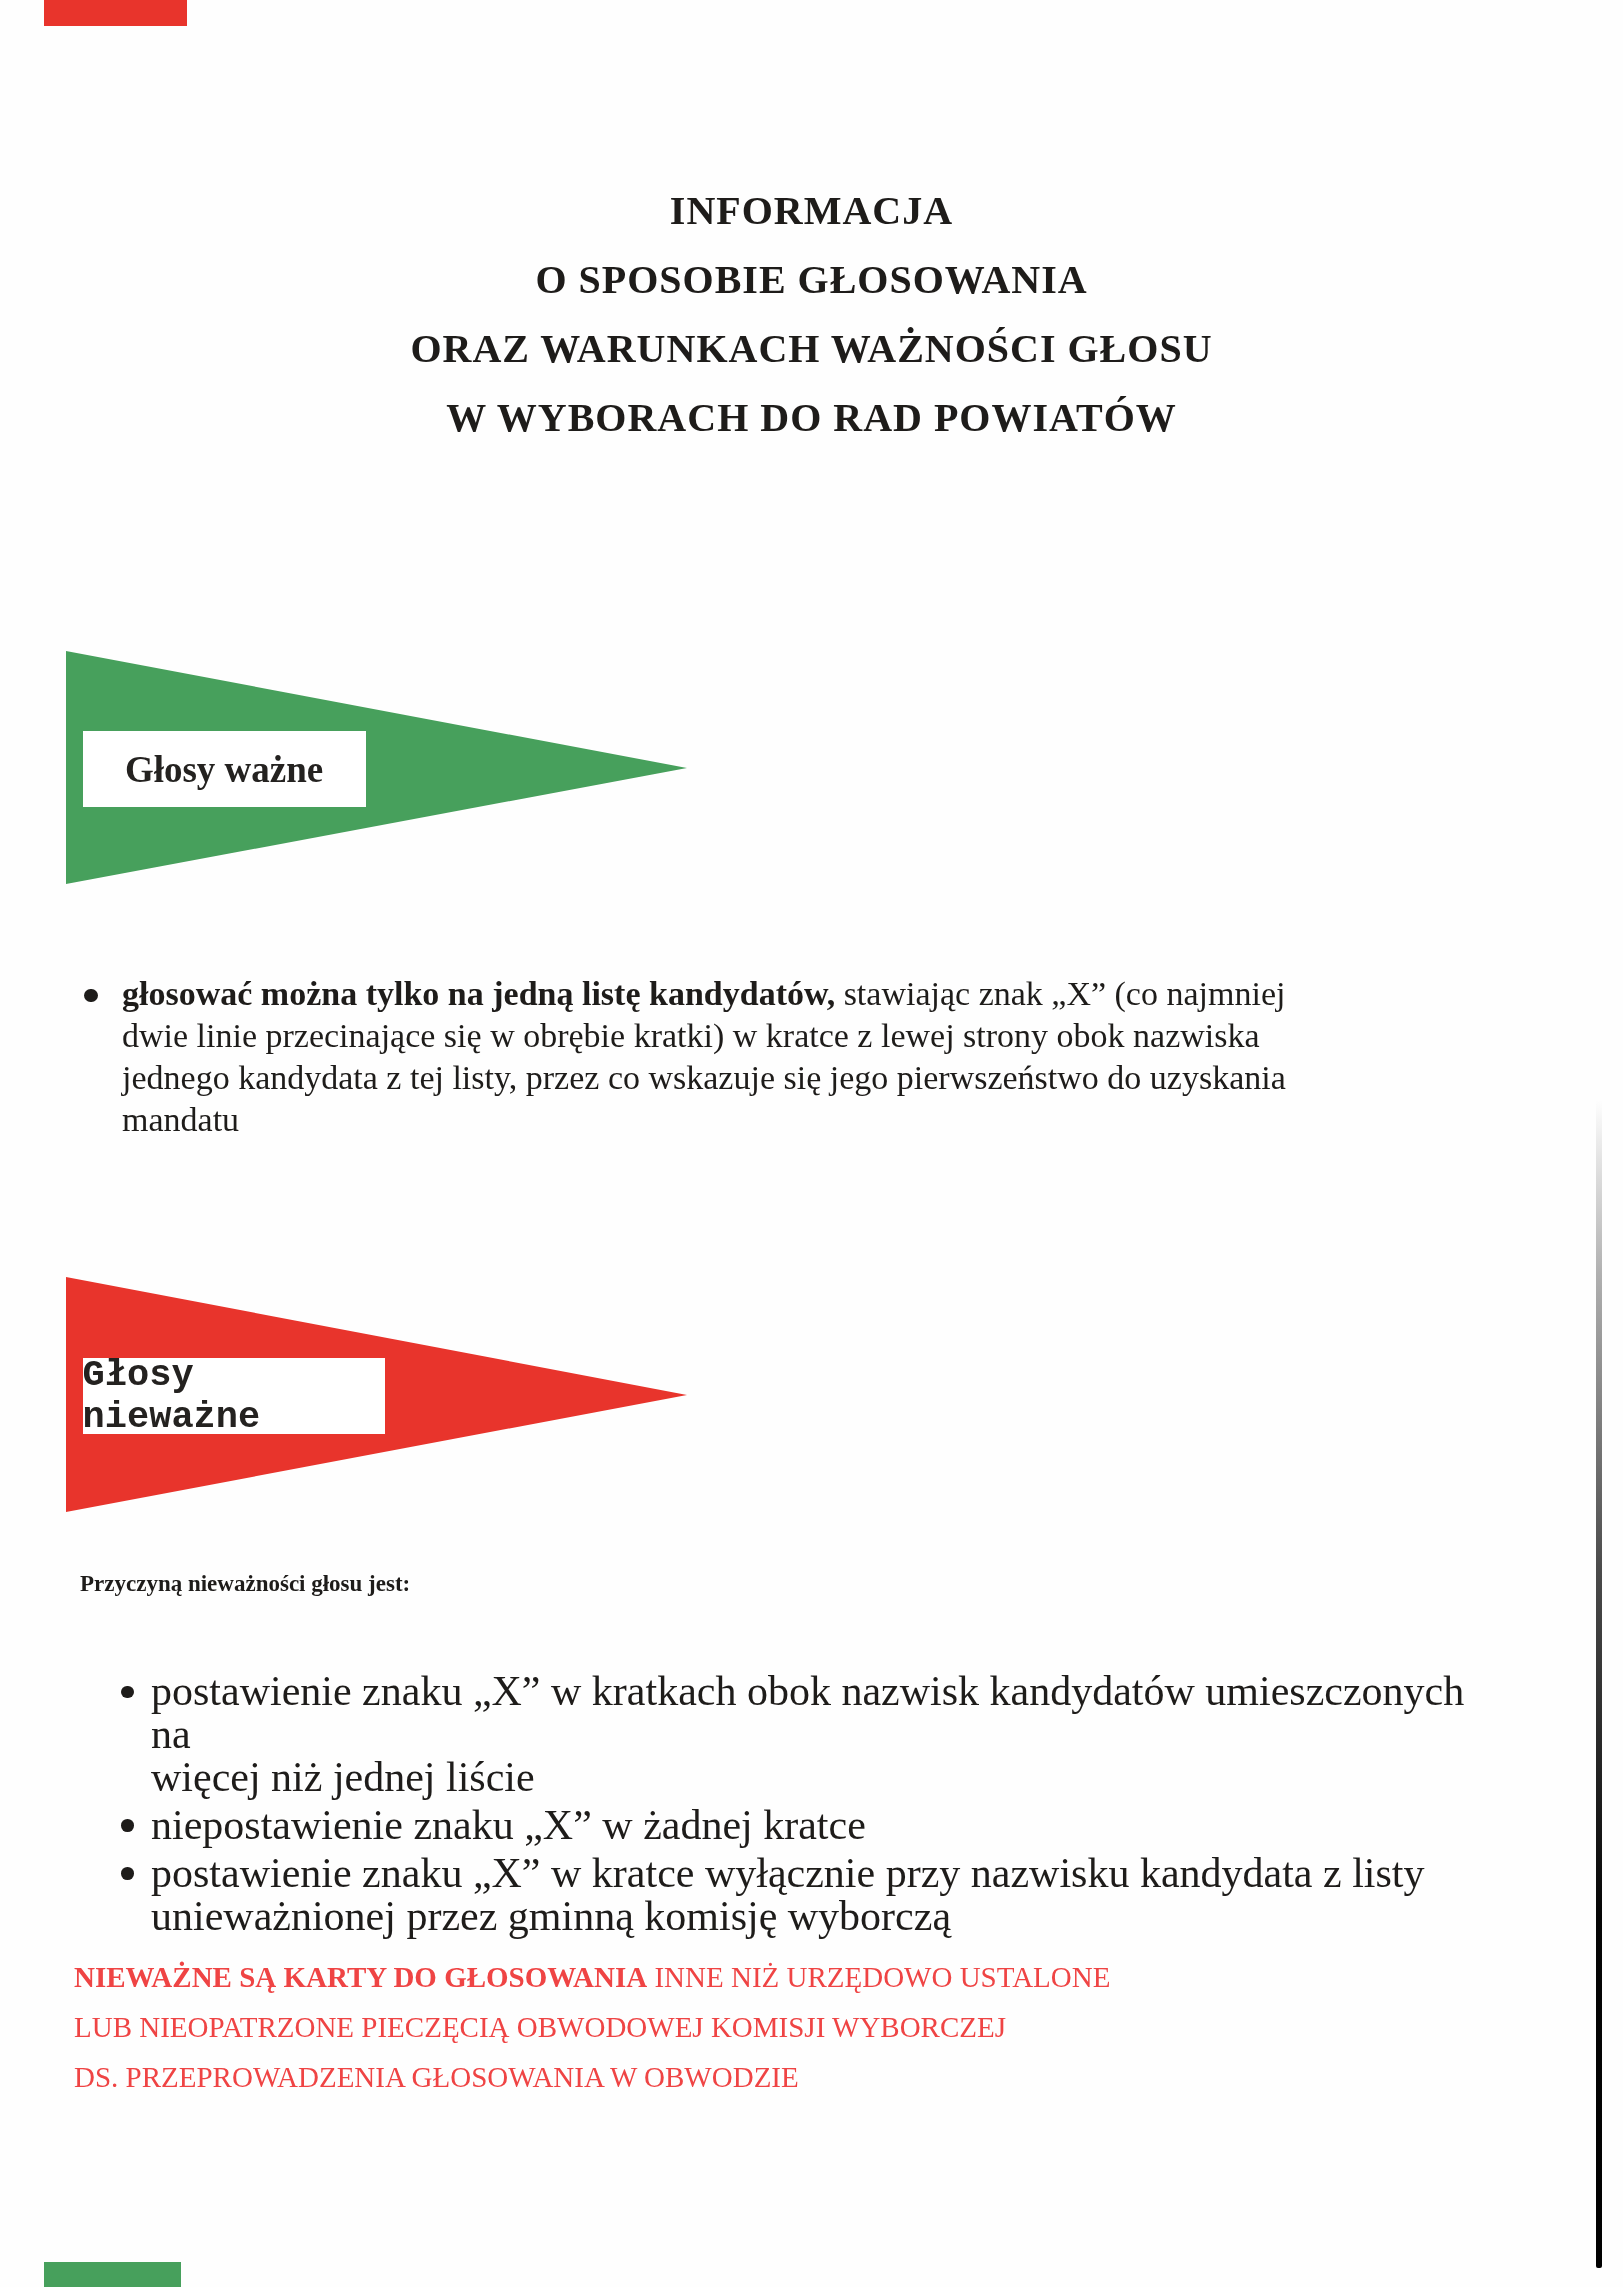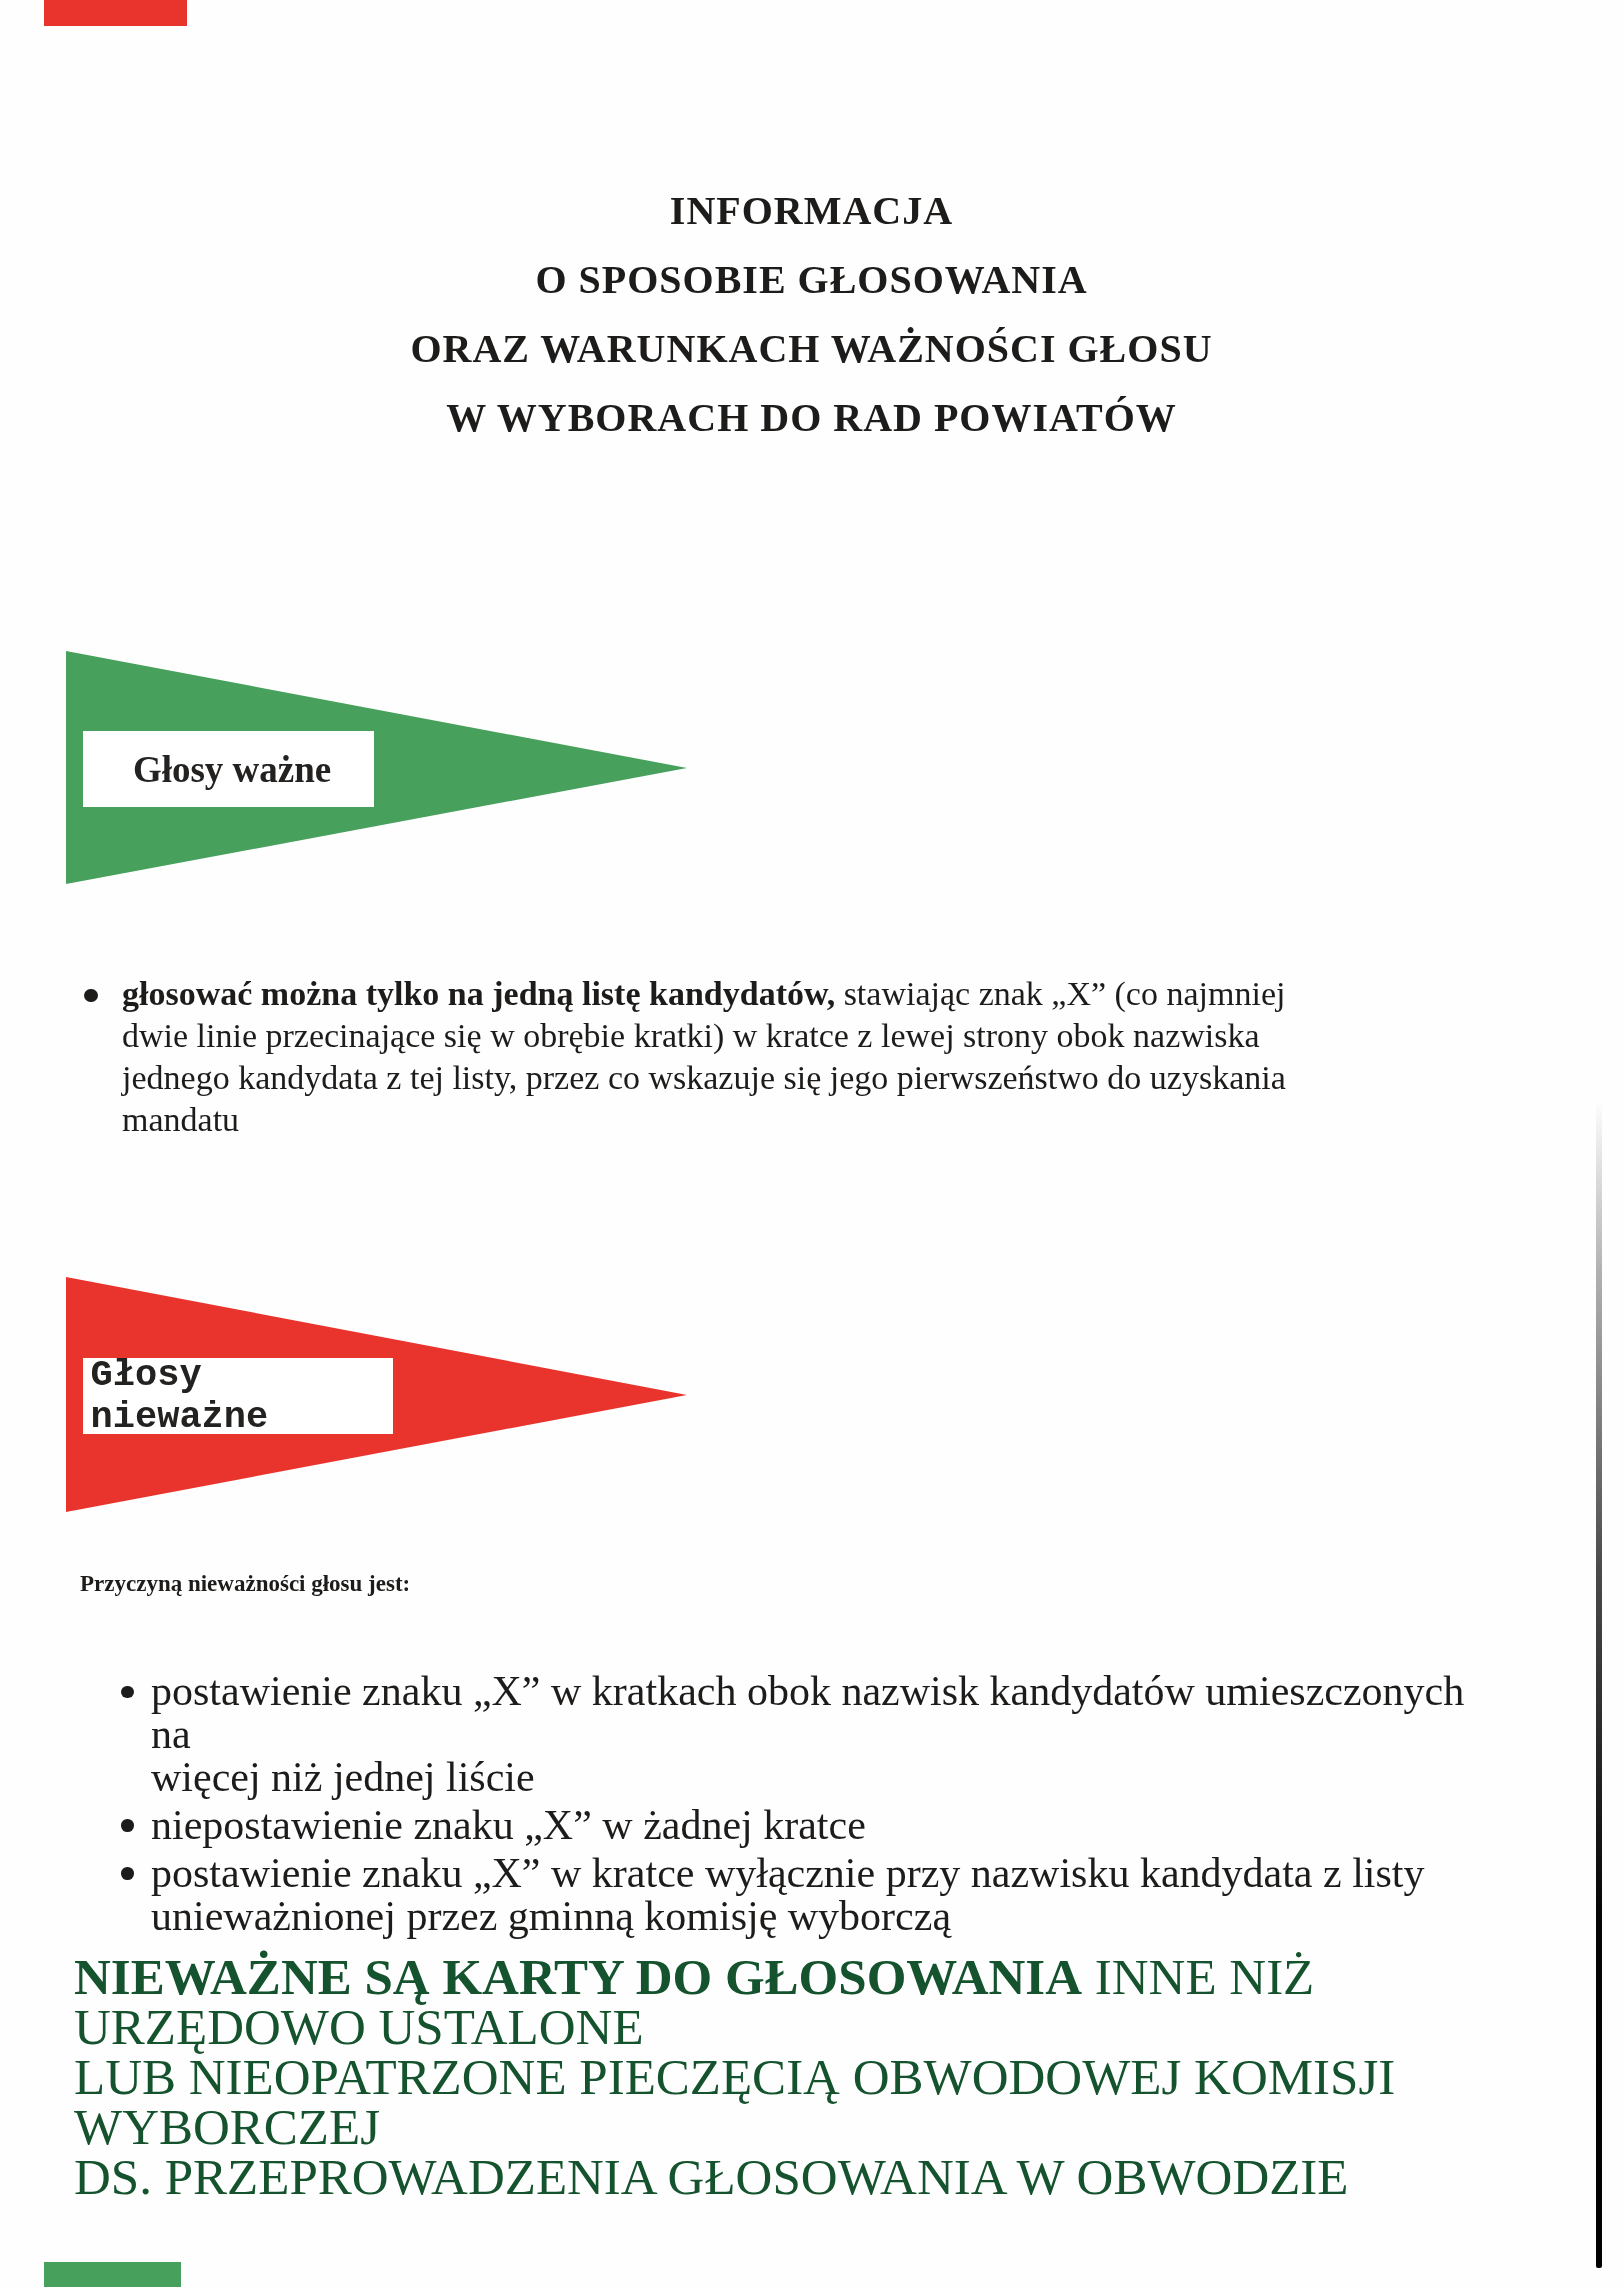--- a/index.html
+++ b/index.html
@@ -21,21 +21,21 @@
   }
   
   .pennant{left:66px;width:621px;}
   .pennant svg{display:block;width:100%;height:100%;}
   .pennant-green{top:651px;height:233px;}
   .pennant-red{top:1277px;height:235px;}
   .label-box{
     position:absolute;left:16.6px;
     background:#ffffff;
     display:flex;align-items:center;justify-content:center;
-    font-weight:bold;font-size:37px;color:#242220;padding-left:8px;
+    font-weight:bold;font-size:37px;color:#242220;
   }
   .label-box-green{top:80px;width:283px;height:76px;}
   .label-box-red{top:81px;width:302px;height:76px;font-family:Liberation Mono, monospace;}
   
   .rule{left:84px;top:973px;width:1404px;font-size:34px;line-height:42px;}
   .rule .dot{
     position:absolute;left:0;top:15.6px;width:13.7px;height:13.7px;border-radius:50%;
     background:#1e1c1a;
   }
   .rule .text{margin-left:38px;}
@@ -43,21 +43,21 @@
   
   .reasons-heading{left:80px;top:1562px;font-size:23px;font-weight:bold;line-height:43px;}
   .reasons-list{left:121px;top:1670px;width:1365px;font-size:42px;line-height:43px;}
   .reason-item{position:relative;margin-bottom:4.9px;}
   .reason-item .dot{
     position:absolute;left:0;top:15.6px;width:12.7px;height:12.7px;border-radius:50%;
     background:#1e1c1a;
   }
   .reason-item .lines{margin-left:30px;}
   
-  .footer{left:74px;top:1952px;width:1492px;font-size:51px;line-height:50px;color:#14532d;}
+  .footer{left:74px;top:1952px;width:1492px;font-size:29px;line-height:50px;color:#ef4444;}
   
   .corner-bar{height:26px;}
   .corner-bar-red{left:44px;top:0;width:143px;background:#E8342C;}
   .corner-bar-green{left:44px;top:2262px;width:137px;background:#47A05C;}
   .edge-line{
     left:1596px;top:1100px;width:5.9px;height:1168px;border-radius:2px;
     background:linear-gradient(to bottom,
       rgba(80,80,80,0) 0%, rgba(80,80,80,0.45) 15%,
       rgba(30,30,30,0.8) 40%, #050505 70%, #000 100%);
   }

